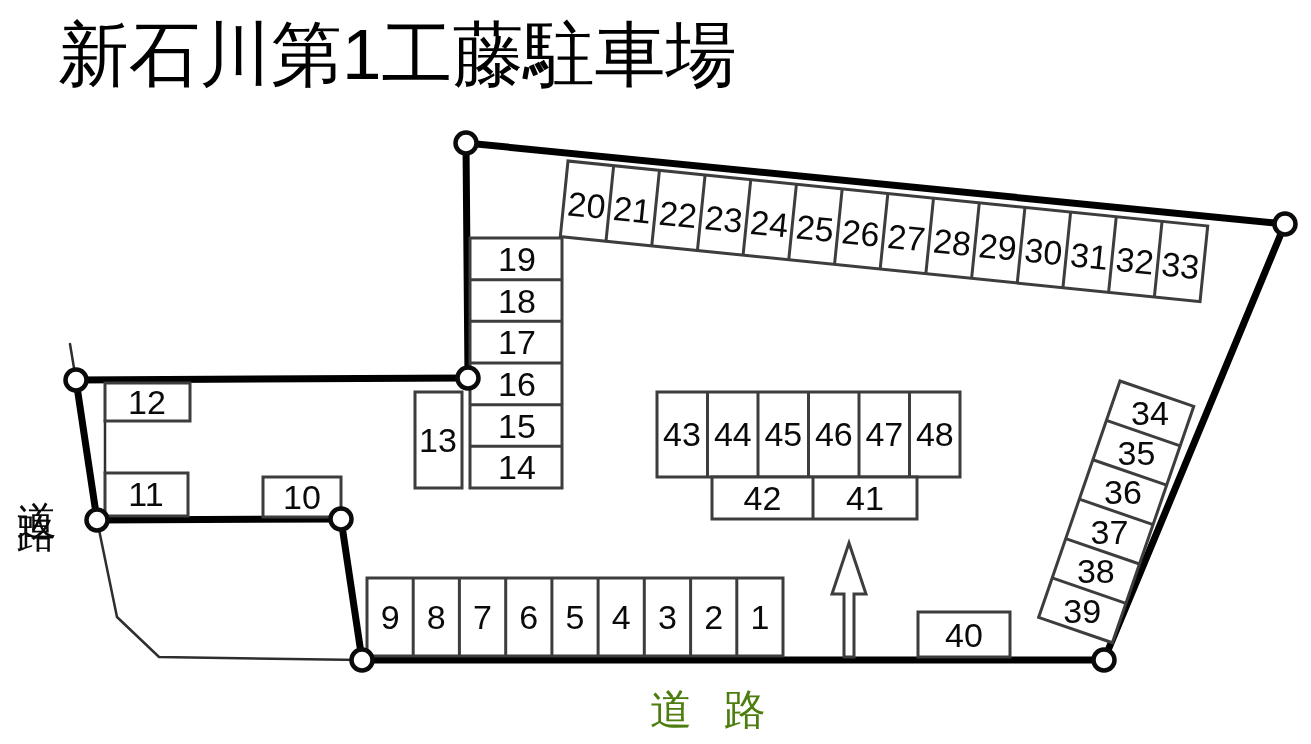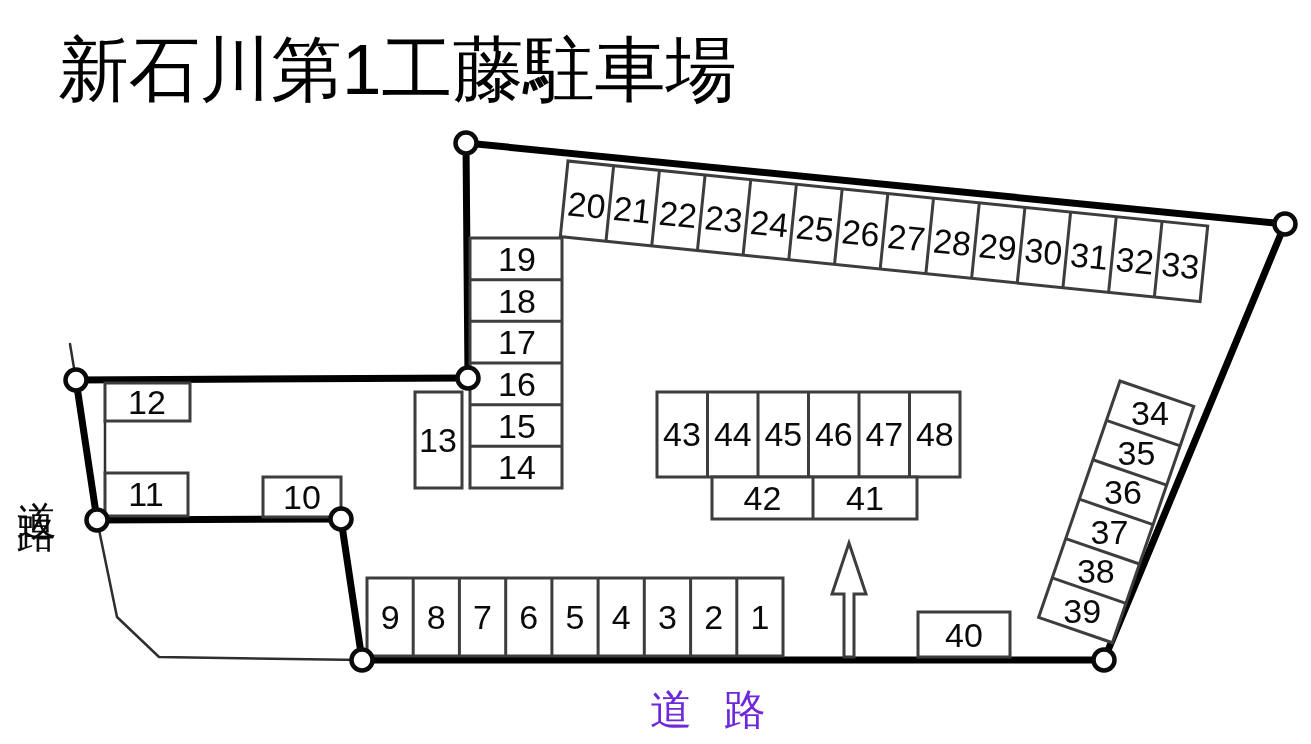--- a/index.html
+++ b/index.html
@@ -1,32 +1,32 @@
 <!DOCTYPE html>
 <html><head>
 <meta charset="utf-8">
 <style>
   html,body{margin:0;padding:0;}
   body{
     width:1311px;height:744px;background:#ffffff;position:relative;overflow:hidden;
     font-family:"Liberation Sans","DejaVu Sans",sans-serif;color:#0a0a0a;
   }
   .title{
-    position:absolute;left:58px;top:23px;margin:0;
+    position:absolute;left:58px;top:8px;margin:0;
     font-size:71px;font-weight:500;letter-spacing:0px;color:#000;
     font-family:"Liberation Sans","DejaVu Sans",sans-serif;white-space:nowrap;
   }
   .road-left{
     position:absolute;left:10px;top:470px;
     writing-mode:vertical-rl;text-orientation:upright;
     font-size:40px;letter-spacing:12px;color:#0a0a0a;
   }
   .road-bottom{
     position:absolute;left:650px;top:682px;
-    font-size:42px;letter-spacing:10px;color:#6d28d9;white-space:pre;
+    font-size:42px;letter-spacing:10px;color:#4d7c0f;white-space:pre;
   }
   svg{position:absolute;left:0;top:0;}
   .thick{stroke:#000000;stroke-width:7;stroke-linecap:round;fill:none;}
   .thin{stroke:#2e2e2e;stroke-width:2.5;stroke-linecap:round;fill:none;}
   .box{fill:#ffffff;stroke:#3d3d3d;stroke-width:3;}
   .div{stroke:#3d3d3d;stroke-width:3;}
   .node{fill:#ffffff;stroke:#0b0b0b;stroke-width:4.5;}
   .num{font-family:"Liberation Sans","DejaVu Sans",sans-serif;font-size:34px;fill:#0a0a0a;
        text-anchor:middle;dominant-baseline:central;}
   .arrow{fill:#ffffff;stroke:#3d3d3d;stroke-width:3;stroke-linejoin:miter;}

